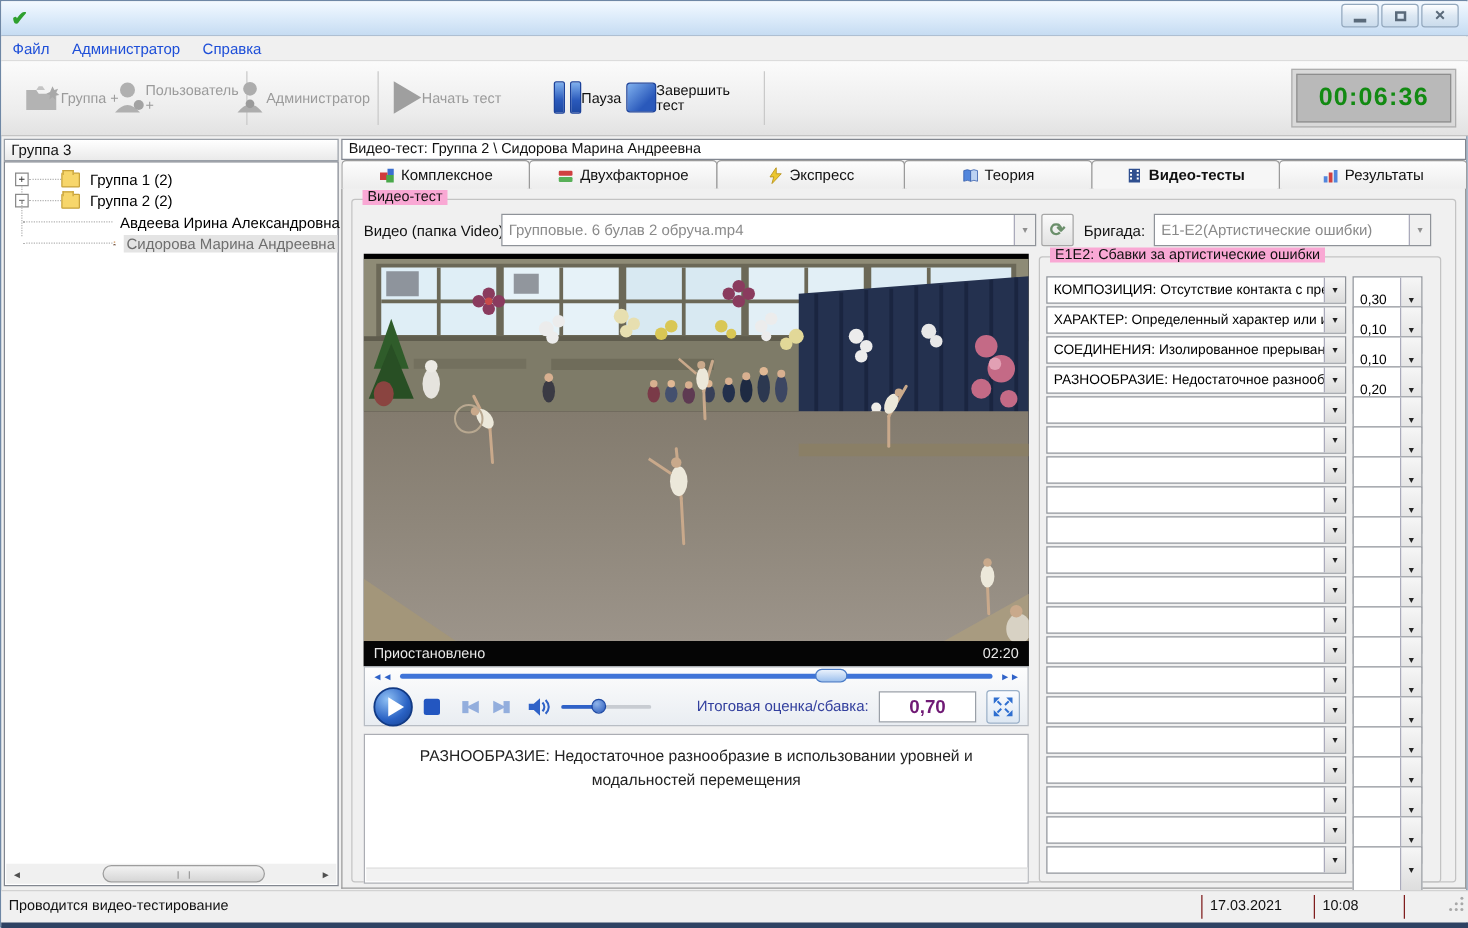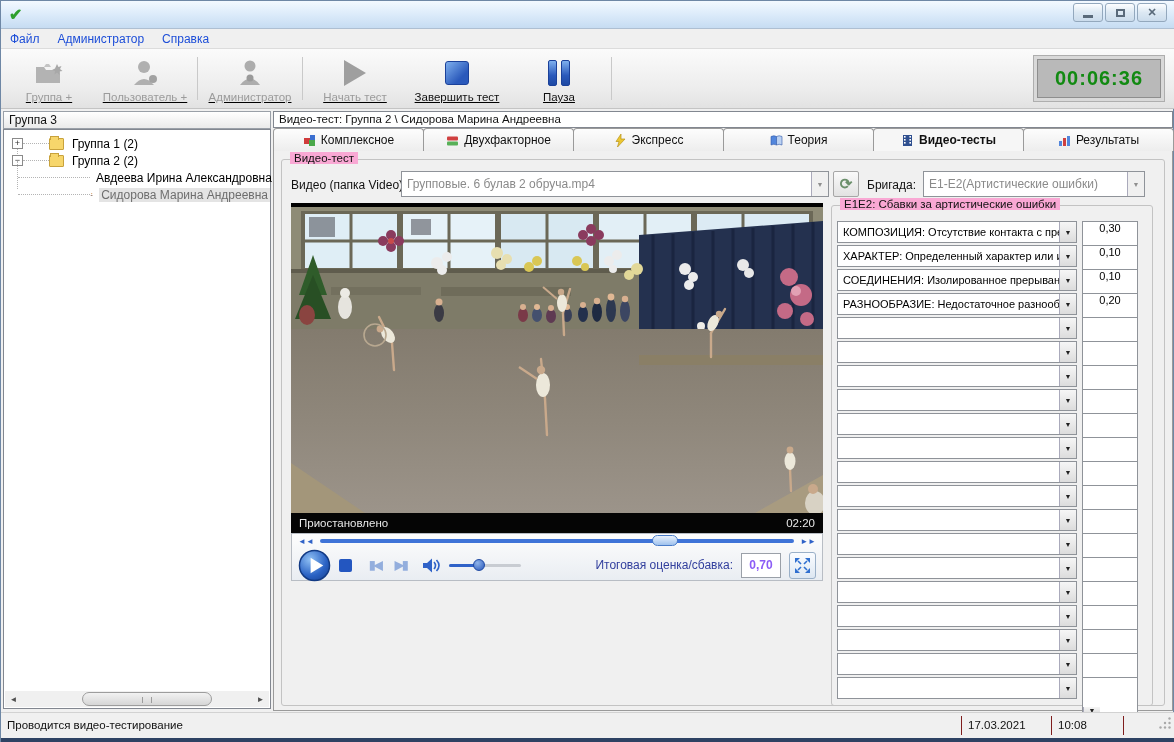--- a/index.html
+++ b/index.html
@@ -20,21 +20,21 @@
   .glyph-close { font-size:11px; font-weight:bold; color:#5a6a7a; }
 
   
   .menubar { position:absolute; left:0; top:28px; width:1174px; height:20px; background:#f0f0f0;
     border-bottom:1px solid #dcdcdc; display:flex; align-items:center; }
   .menu-item { font-size:12px; color:#1d4ed8; padding:2px 9px; }
 
   
   .toolbar { position:absolute; left:0; top:48px; width:1174px; height:60px;
     background:linear-gradient(#fbfbfb,#ececec 70%,#e2e2e2); border-bottom:1px solid #c4c4c4; display:flex; align-items:stretch; }
-  .tbtn { width:96px; display:flex; flex-direction:column; align-items:center; justify-content:flex-end; padding:6px 2px 5px;text-decoration:underline; }
+  .tbtn { width:96px; display:flex; flex-direction:row; align-items:center; justify-content:flex-end; padding:6px 2px 5px; }
   .tbtn .ticon { height:30px; display:flex; align-items:center; justify-content:center; margin-bottom:3px; }
   .tbtn .tlabel { font-size:11.5px; }
   .tbtn.disabled .tlabel { color:#9b9b9b; }
   .tbtn.enabled .tlabel { color:#111; }
   .tsep { width:1px; background:#c9c9c9; margin:8px 4px; }
   .icon-play-gray { width:0; height:0; border-left:22px solid #9f9f9f; border-top:13px solid transparent; border-bottom:13px solid transparent; }
   .pausebars { display:flex; gap:4px; }
   .pausebar { width:9px; height:26px; border-radius:2px; background:linear-gradient(#7fb0ee,#2a59bb 60%,#1e49a3); border:1px solid #1b419a; }
   .stopsq { width:24px; height:24px; border-radius:3px; background:linear-gradient(135deg,#7fb0ee,#2a59bb 70%); border:1px solid #1b419a; }
   .timerbox { position:absolute; right:10px; top:6px; width:132px; height:47px; background:#d9d9d9; border:1px solid #aeaeae; padding:3px; }
@@ -81,21 +81,21 @@
     display:flex; align-items:center; justify-content:center; font-size:7px; color:#222; flex:none; }
   .combo.disabled .cval { color:#8a8a8a; }
   .combo.disabled .cbtn { color:#8f8f8f; background:#f0f0f0; }
   .flabel { position:absolute; font-size:12px; color:#111; white-space:nowrap; }
   .refreshbtn { position:absolute; width:26px; height:26px; border:1px solid #a6a6a6; border-radius:2px;
     background:linear-gradient(#fafafa,#e2e2e2); display:flex; align-items:center; justify-content:center;
     font-size:15px; color:#6b8f6b; font-weight:bold; }
 
   
   .ded-row .dtext { height:22px; }
-  .ded-row .dval  { height:38px;flex-direction:column; }
+  .ded-row .dval  { height:38px; }
   .ded-row .cval { font-size:11px; }
   .ded-row .cbtn { font-size:7px; }
 
   
   .videowidget { position:absolute; left:290px; top:202px; width:532px; height:330px; background:#000; }
   .scene { position:absolute; left:0; top:4px; width:532px; height:306px; }
   .vstatus { position:absolute; left:0; bottom:0; width:532px; height:20px; background:#050505; color:#e8e8e8;
     font-size:11.5px; display:flex; align-items:center; justify-content:space-between; padding:0 8px; }
   .playerbar { position:absolute; left:290px; top:532px; width:532px; height:48px;
     background:linear-gradient(#fdfdfd,#e9edf2); border:1px solid #b8bdc4; }
@@ -107,22 +107,22 @@
   .ctrlrow { position:absolute; left:0; top:14px; width:100%; height:34px; display:flex; align-items:center; padding:0 6px; }
   .playbtn { width:33px; height:33px; flex:none; }
   .stopbtn { width:13px; height:13px; background:#2356c0; border-radius:2px; margin:0 10px 0 8px; flex:none; }
   .skip { color:#93aedd; font-size:12px; font-weight:bold; margin:0 7px; letter-spacing:-2px; flex:none; }
   .vol { display:flex; align-items:center; margin-left:8px; flex:none; }
   .voltrack { width:72px; height:3px; background:#c8ccd2; border-radius:2px; position:relative; margin-left:8px; }
   .volfill { position:absolute; left:0; top:0; height:3px; background:#2f62c8; border-radius:2px; }
   .volthumb { position:absolute; top:-5px; width:12px; height:12px; border-radius:50%;
     background:radial-gradient(circle at 35% 30%,#8fb4ea,#2a59bb); border:1px solid #1e49a3; }
   .scorelabel { margin-left:auto; font-size:12px; color:#33409e; }
-  .scorebox { width:40px; height:25px; background:#fff; border:1px solid #9aa0a8; margin:0 8px;
-    display:flex; align-items:center; justify-content:center; font-size:12px; font-weight:bold; color:#8b5cf6; flex:none; }
+  .scorebox { width:78px; height:25px; background:#fff; border:1px solid #9aa0a8; margin:0 8px;
+    display:flex; align-items:center; justify-content:center; font-size:15px; font-weight:bold; color:#701a75; flex:none; }
   .fsbtn { width:27px; height:27px; border:1px solid #9ab0c8; border-radius:3px; background:linear-gradient(#fafcff,#dde7f2);
     display:flex; align-items:center; justify-content:center; flex:none; }
 
   .commentbox { position:absolute; left:290px; top:586px; width:532px; height:120px; background:#fff; border:1px solid #abadb3; }
   .commenttext { margin:8px 40px 0; font-size:12.5px; color:#222; text-align:center; line-height:1.55; }
   .commentscroll { position:absolute; left:1px; bottom:1px; width:529px; height:11px; background:#f2f2f2; border-top:1px solid #e0e0e0; }
 
   
   .statusbar { position:absolute; left:0; top:711px; width:1174px; height:26px; background:#f0f0f0; border-top:1px solid #d2d2d2;
     font-size:11.5px; color:#111; }
@@ -189,34 +189,34 @@
       </div>
       <span class="tlabel">Администратор</span>
     </div>
     <div class="tsep"></div>
     <div class="tbtn disabled">
       <div class="ticon">
           <div class="icon-play-gray"></div>
         </div>
       <span class="tlabel">Начать тест</span>
     </div>
-    <div class="tbtn enabled" style="width:108px">
-      <div class="ticon">
-          <div class="stopsq"></div>
-        </div>
-      <span class="tlabel">Завершить тест</span>
-    </div>
     <div class="tbtn enabled">
       <div class="ticon">
           <div class="pausebars">
             <div class="pausebar"></div>
             <div class="pausebar"></div>
           </div>
         </div>
       <span class="tlabel">Пауза</span>
+    </div>
+    <div class="tbtn enabled" style="width:108px">
+      <div class="ticon">
+          <div class="stopsq"></div>
+        </div>
+      <span class="tlabel">Завершить тест</span>
     </div>
     <div class="tsep"></div>
     <div class="timerbox">
       <div class="timerinner">
           <span class="timertext" style="color: rgb(18, 138, 18);">00:06:36</span>
         </div>
     </div>
   </div>
 
   <div class="tree-header">Группа 3</div>
@@ -577,20 +577,24 @@
               <line x1="4" y1="4" x2="7" y2="7"></line>
               <line x1="13" y1="4" x2="10" y2="7"></line>
               <line x1="4" y1="13" x2="7" y2="10"></line>
               <line x1="13" y1="13" x2="10" y2="10"></line>
             </g>
         </svg>
       </div>
     </div>
   </div>
 
+  <div class="commentbox">
+    <div class="commenttext">РАЗНООБРАЗИЕ: Недостаточное разнообразие в использовании уровней и модальностей перемещения</div>
+    <div class="commentscroll"></div>
+  </div>
 
   <div class="groupbox" style="left:830px; top:204px; width:322px; height:501px;">
     <span class="gb-title">E1E2: Сбавки за артистические ошибки</span>
   </div>
   <div id="dedrows">
     <div class="ded-row">
       <div class="combo dtext" style="left: 836px; top: 220px; width: 240px;">
         <span class="cval">КОМПОЗИЦИЯ: Отсутствие контакта с пре</span>
         <span class="cbtn">▼</span>
       </div>

